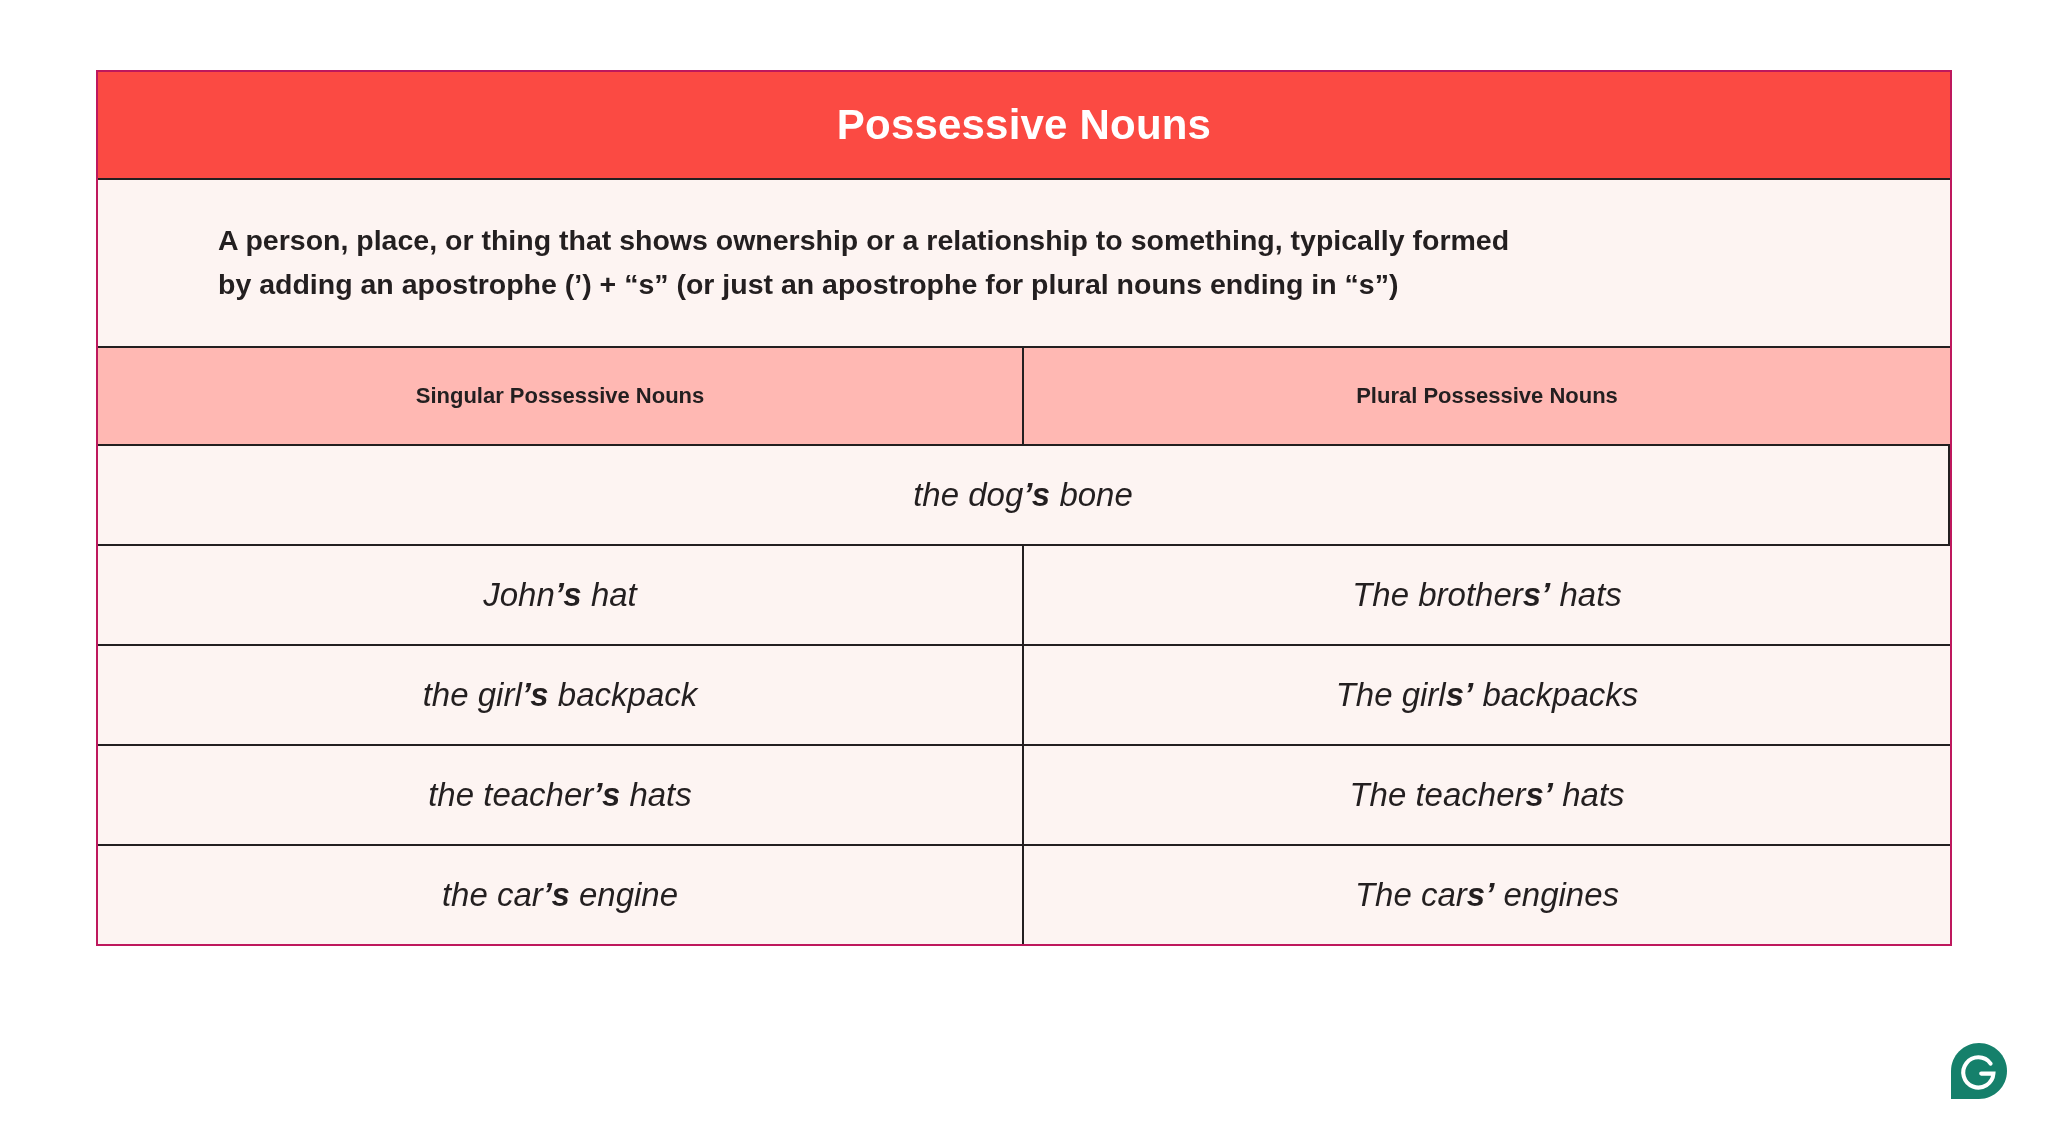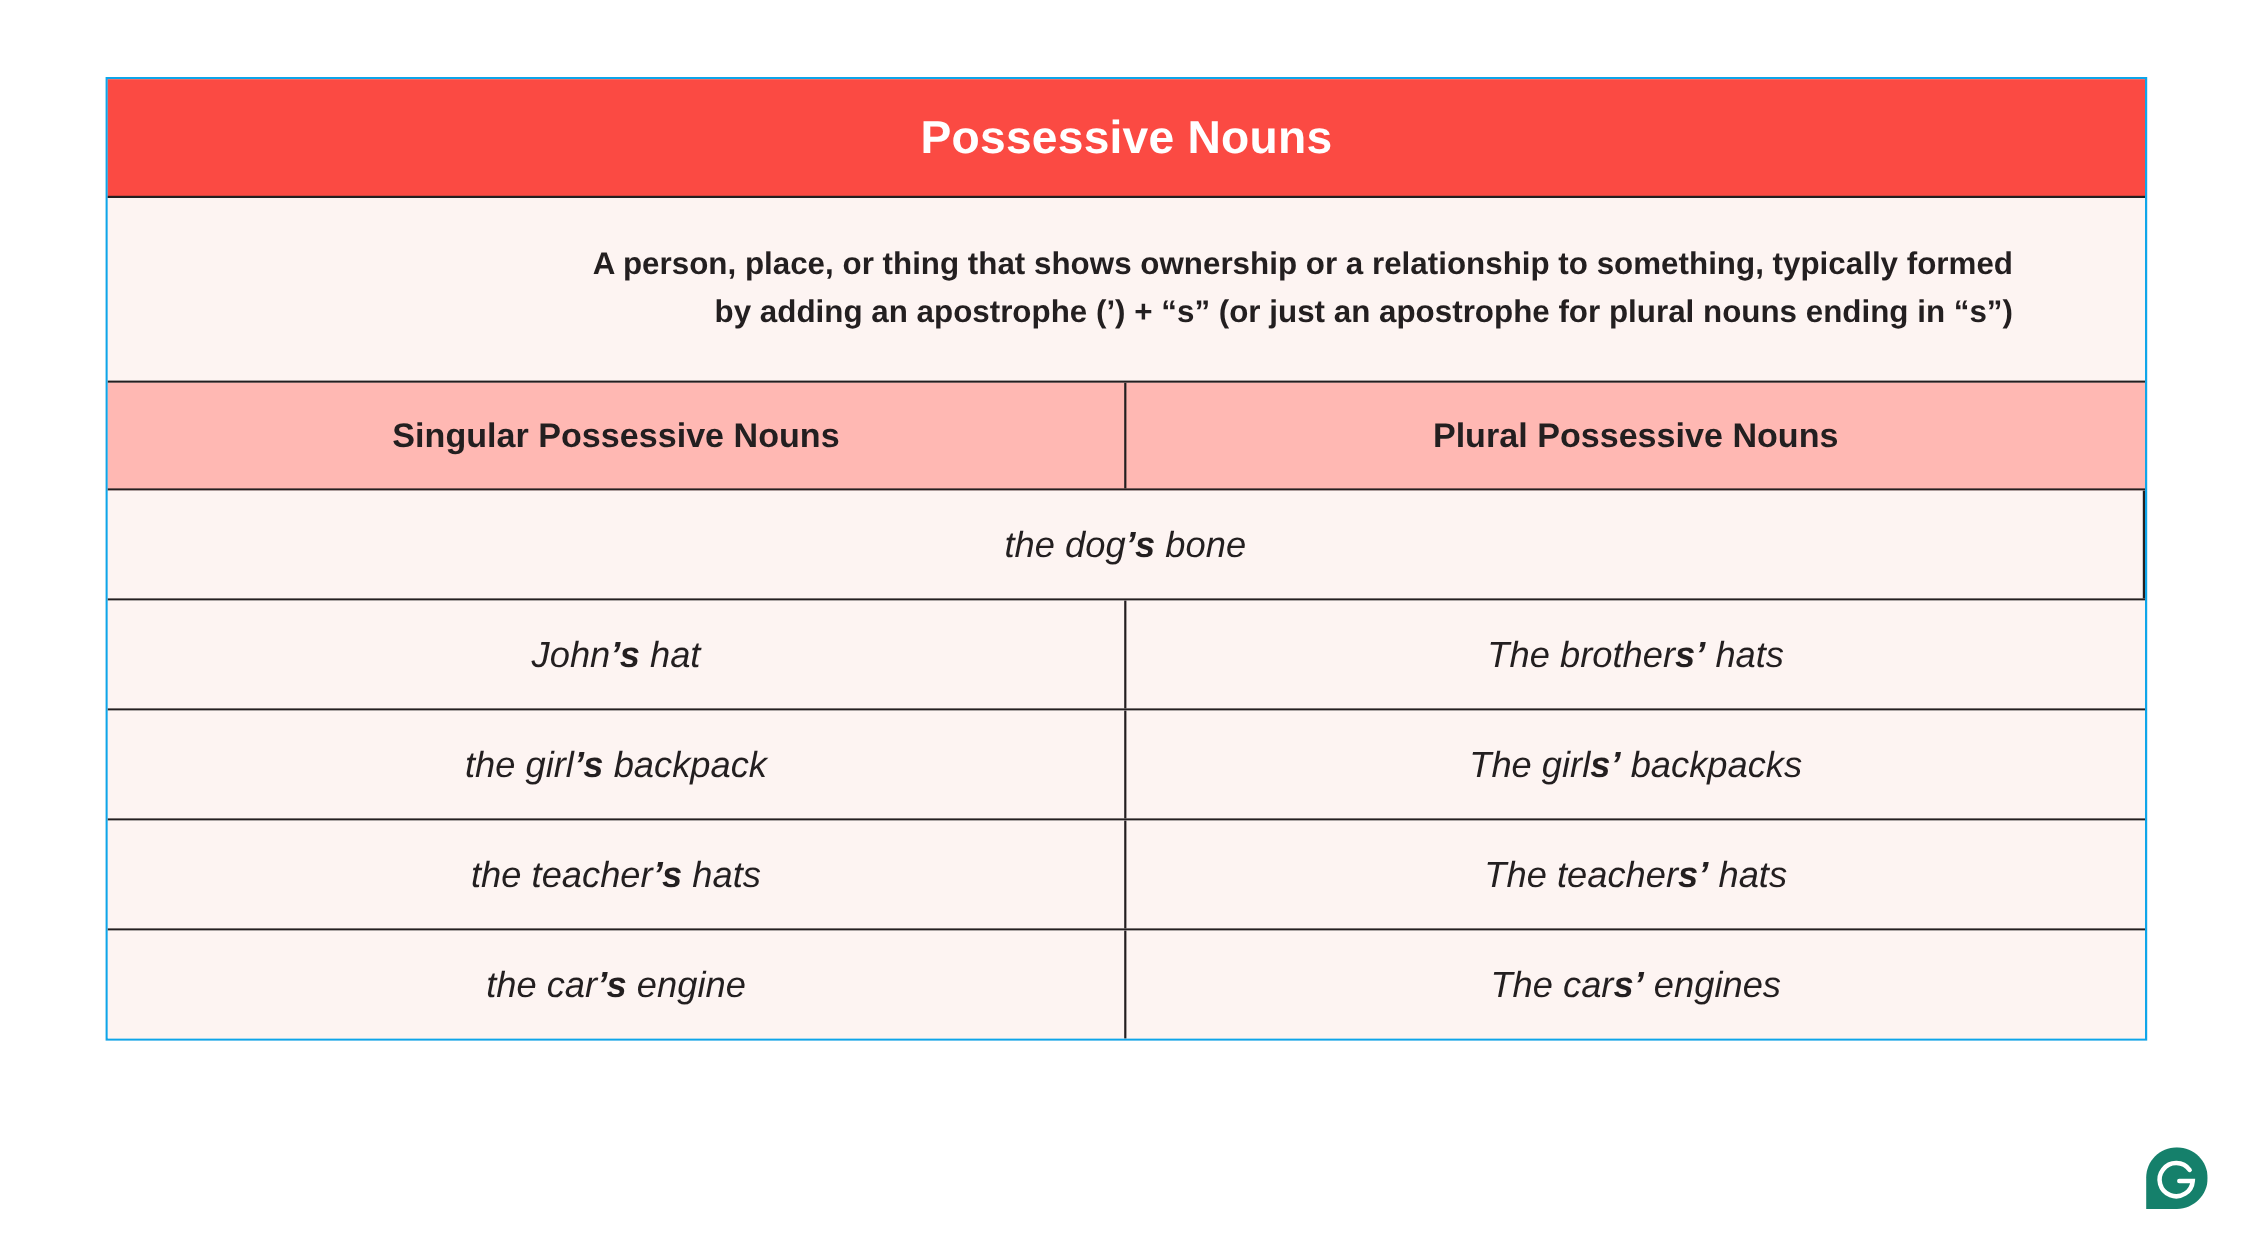--- a/index.html
+++ b/index.html
@@ -19,21 +19,21 @@
     position: absolute;
     inset: 0;
     background: #ffffff;
   }
 
   .grammar-table {
     position: absolute;
     left: 96px;
     top: 70px;
     width: 1856px;
-    border: 2px solid #0ea5e9;
+    border: 2px solid #be185d;
     box-sizing: border-box;
     background: #fdf4f2;
   }
 
   
   .title-banner {
     background: #fb4a43;
     height: 108px;
     display: flex;
     align-items: center;
@@ -48,21 +48,21 @@
     letter-spacing: 0.2px;
     line-height: 1;
   }
 
   
   .definition-block {
     background: #fdf4f2;
     padding: 38px 120px 40px 120px;
     box-sizing: border-box;
     border-bottom: 2px solid #231f20;
-    text-align: right;
+    text-align: left;
   }
   .definition-line {
     color: #231f20;
     font-size: 28.5px;
     font-weight: bold;
     line-height: 1.55;
     white-space: nowrap;
   }
 
   
@@ -92,21 +92,21 @@
     align-items: center;
     justify-content: center;
     text-align: center;
     padding: 0 20px;
   }
   .tcell.col-left {
     border-right: 2px solid #231f20;
   }
   .header-row .tcell {
     height: 96px;
-    font-size: 31px;
+    font-size: 22px;
     font-weight: bold;
     color: #231f20;
   }
   .body-row .tcell {
     height: 98px;
     font-size: 33px;
     font-style: italic;
     color: #231f20;
     font-weight: normal;
   }

